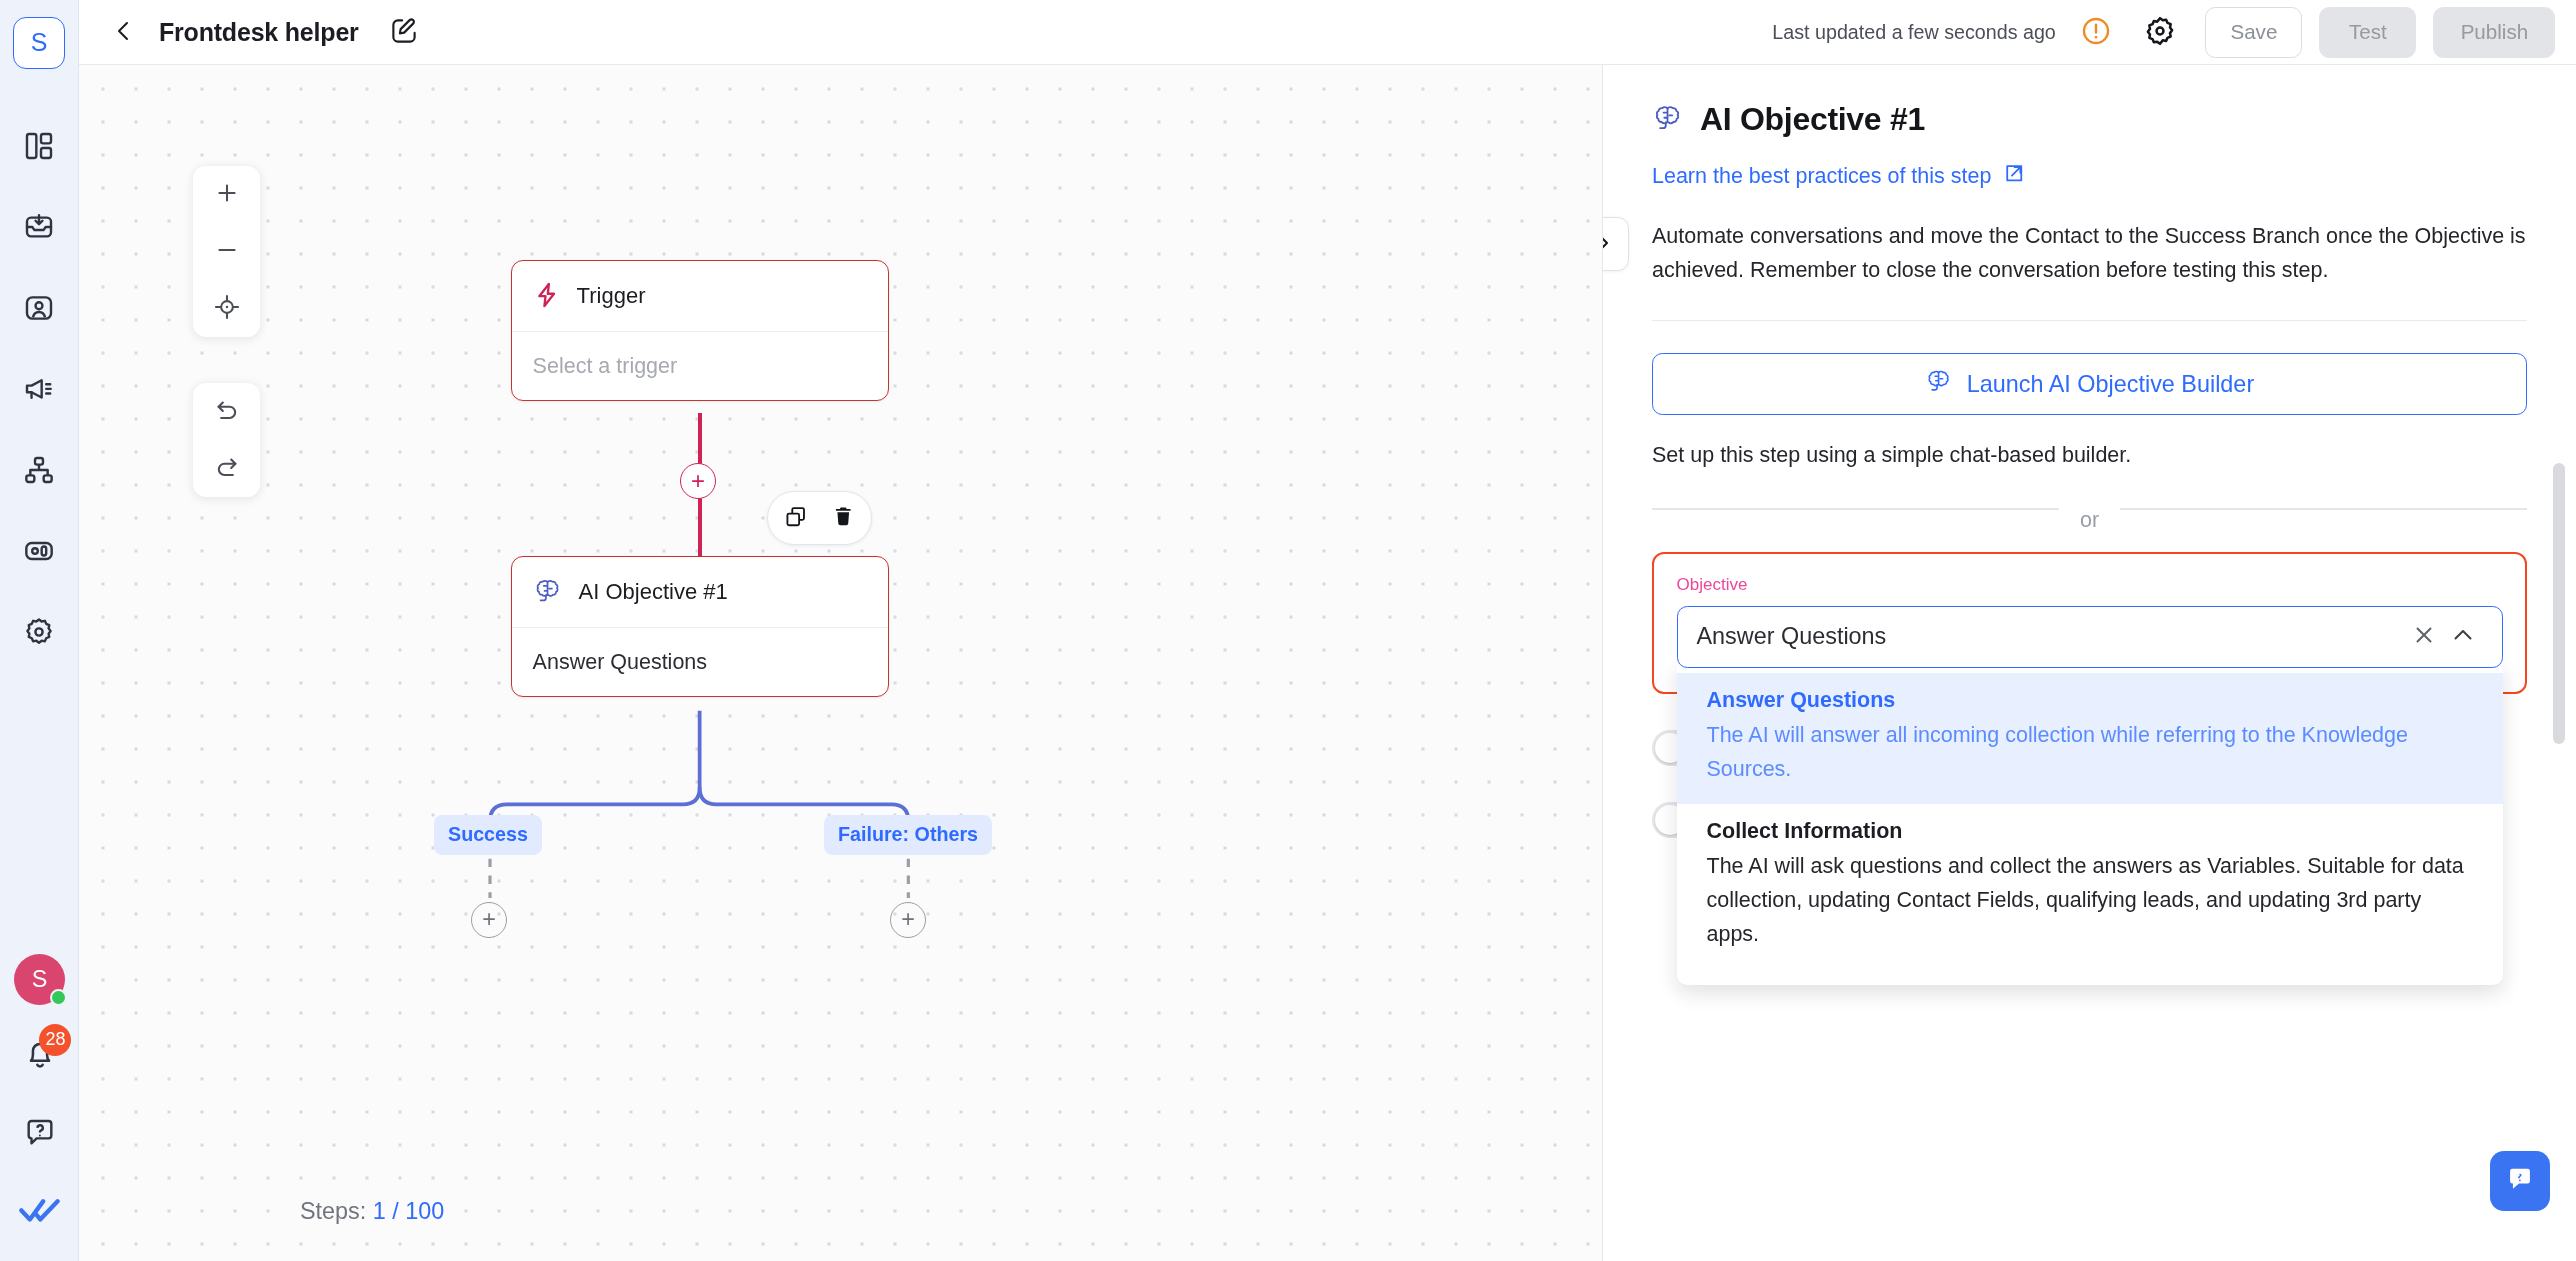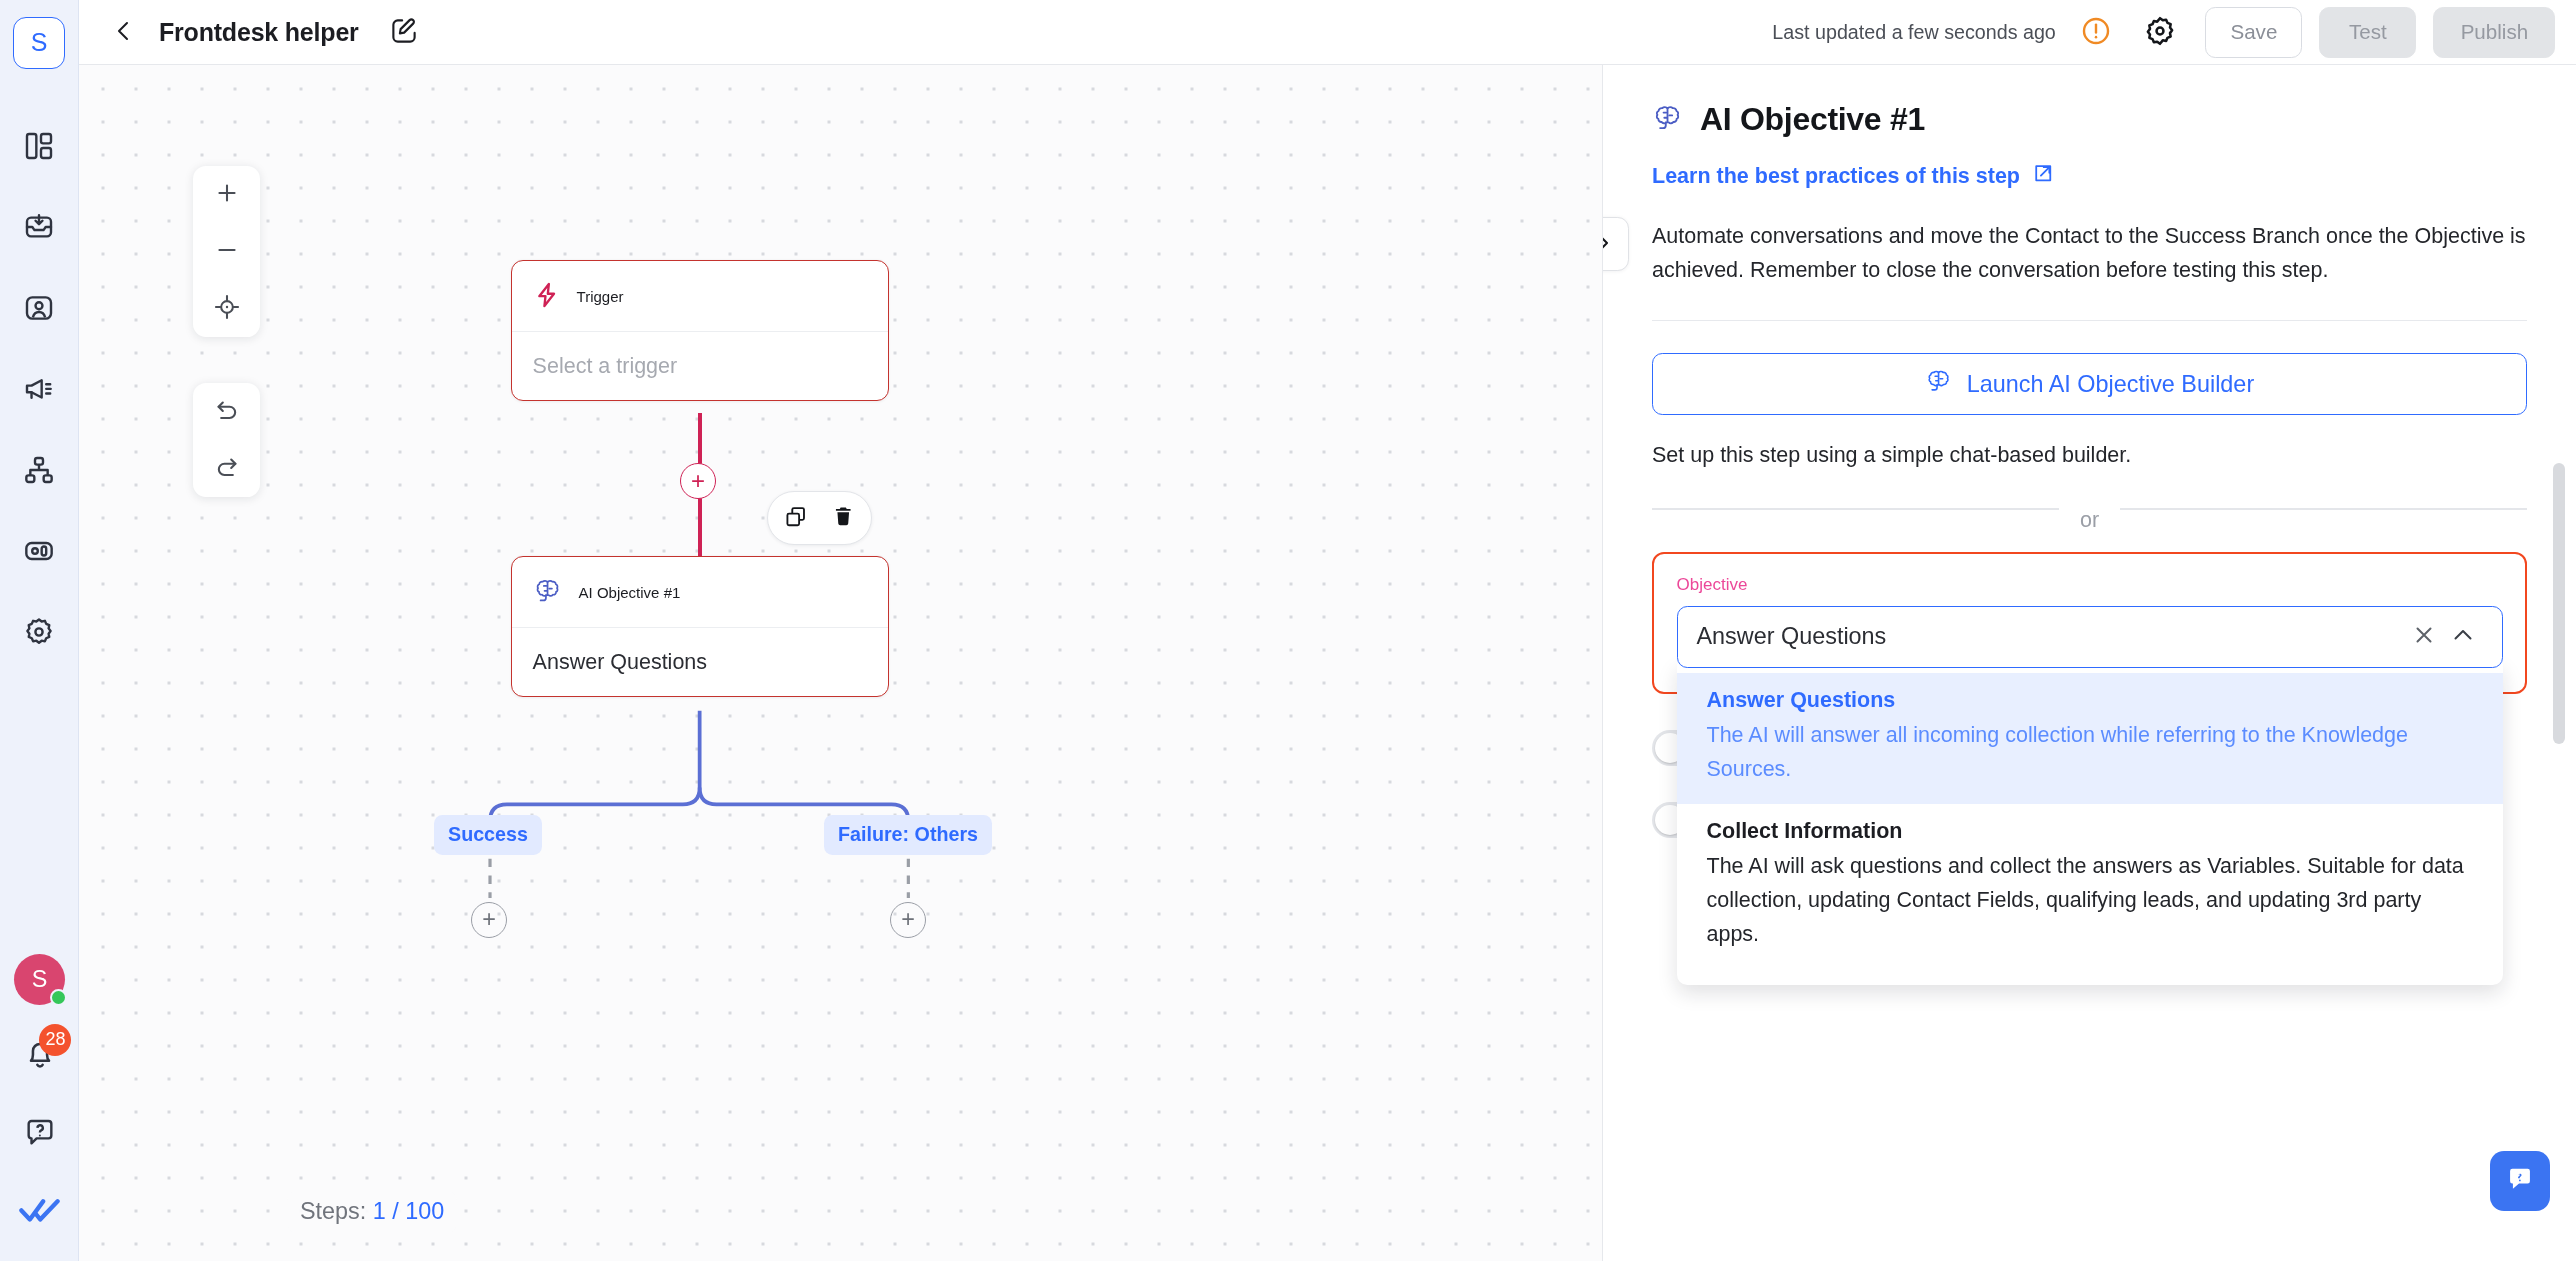--- a/index.html
+++ b/index.html
@@ -105,21 +105,21 @@
   .ctrl-zoom { left: 114px; top: 101px; width: 67px; }
   .ctrl-undo { left: 114px; top: 318px; width: 67px; }
   .ctrl-btn { width: 67px; height: 57px; display:flex;align-items:center;justify-content:center;cursor:pointer;}
 
   .node {
     position: absolute; width: 378px;
     background: #fff; border: 1.9px solid #c4332e; border-radius: 12px;
     box-shadow: 0 0.9px 2.8px rgba(20,25,40,.06);
   }
   .node-head { display: flex; align-items: center; gap: 16px; padding: 19.7px 20.6px; border-bottom: 0.9px solid #eceef1;}
-  .node-title { font-size: 15px; color: #1c1d22; }
+  .node-title { font-size: 22px; color: #1c1d22; }
   .node-body { padding: 21.5px 20.6px; font-size: 21.5px; }
   .node-body.placeholder { color: #a6a9b0; }
   .node-body.filled { color: #2b2d33; }
 
   .node-trigger { left: 432px; top: 195px; }
   .node-objective { left: 432px; top: 491px; }
 
   .edge { position: absolute; background: #cf2255; }
   .edge-v1 { left: 619px; top: 348px; width: 3.7px; height: 150px; }
   .plus-pink {
@@ -174,21 +174,21 @@
     width: 54px; height: 54px; border-radius: 11.2px;
     background: #fff; border: 0.9px solid #e0e2e6;
     display: flex; align-items: center; justify-content: center;
     cursor: pointer; z-index: 30;
     box-shadow: 0 0.9px 3.7px rgba(20,25,40,.05);
   }
   .panel-title-row { display: flex; align-items: center; gap: 16px; }
   .panel-title { font-size: 32px; font-weight: 700; color: #14161a; letter-spacing: -0.3px;}
   .panel-link {
     display: flex; align-items: center; gap: 12px;
-    color: #2f6bff; font-size: 21.5px; margin-top: 24px; cursor: pointer; font-weight: bold;
+    color: #2f6bff; font-size: 21.5px; margin-top: 24px; cursor: pointer;
   }
   .panel-desc { font-size: 21.5px; color: #24262b; line-height: 1.62; margin-top: 28px; }
   .panel-hr { height: 0.9px; background: #e7e9ed; margin: 32px 0 0 0; }
 
   .launch-btn {
     margin-top: 32px; height: 62px; border-radius: 10.3px;
     border: 1.9px solid #2f6bff; color: #2f6bff; background: #fff;
     display: flex; align-items: center; justify-content: center; gap: 14px;
     font-size: 23.4px; font-weight: 400; cursor: pointer;
   }

